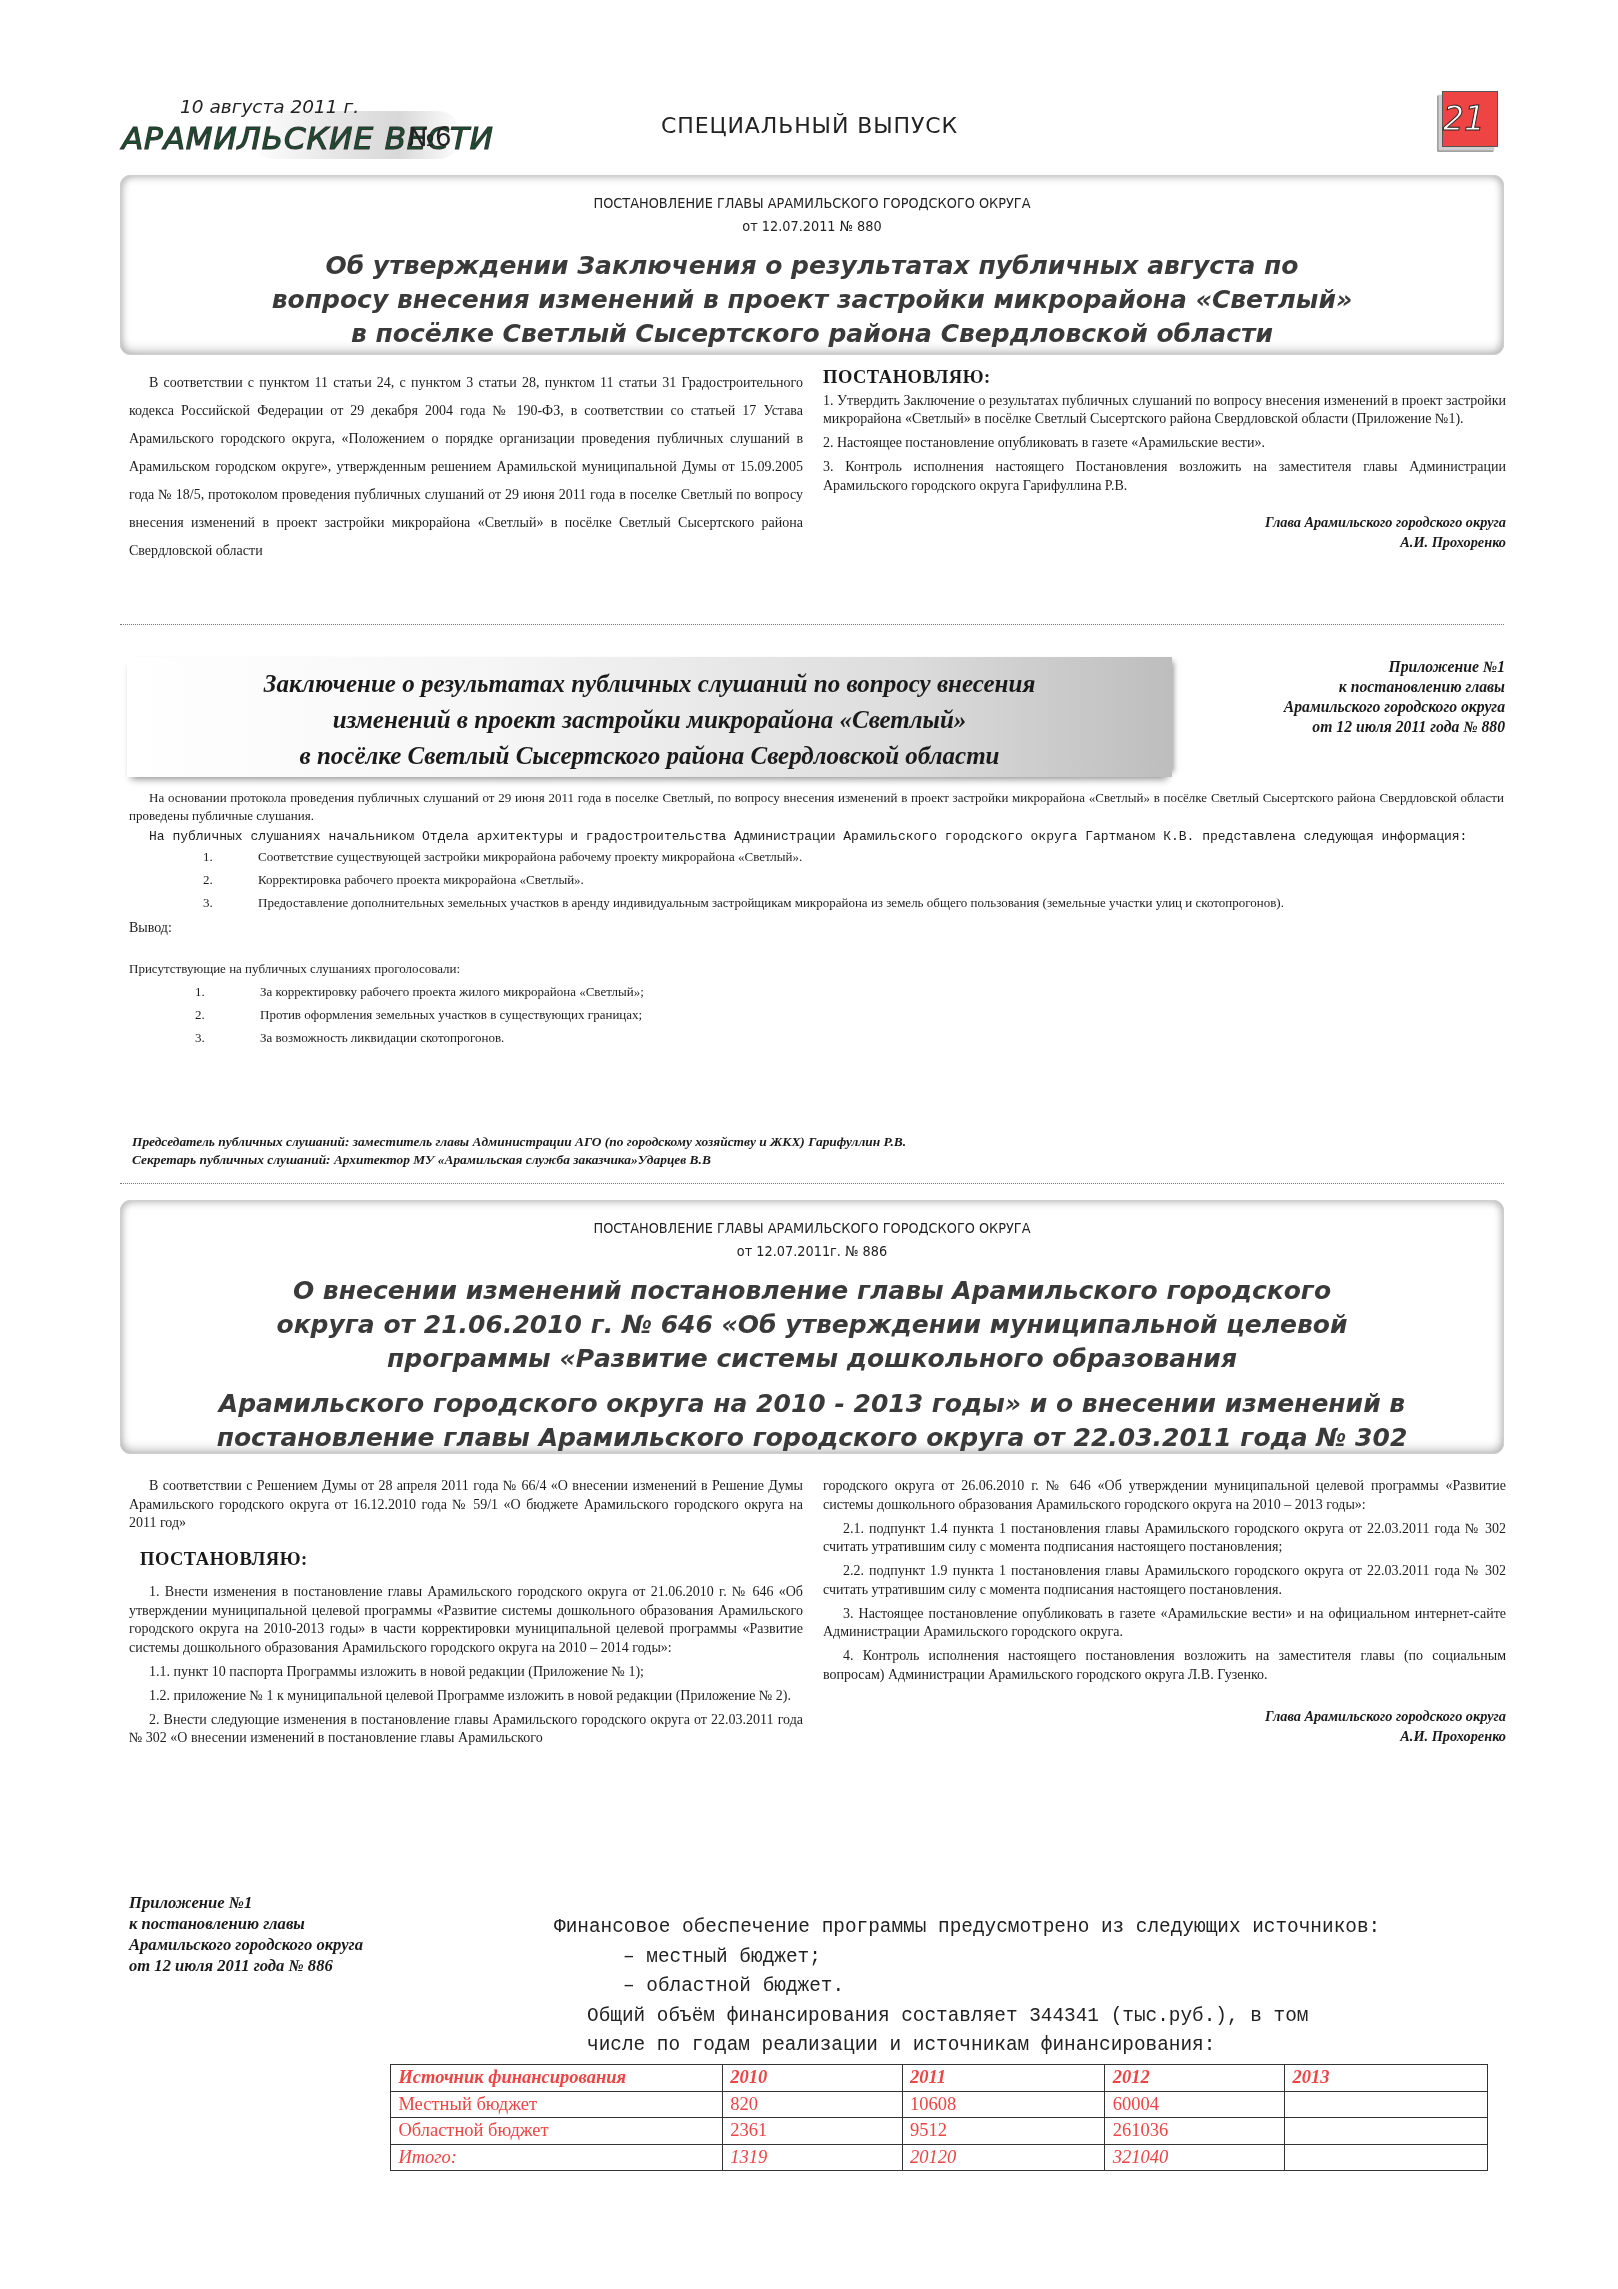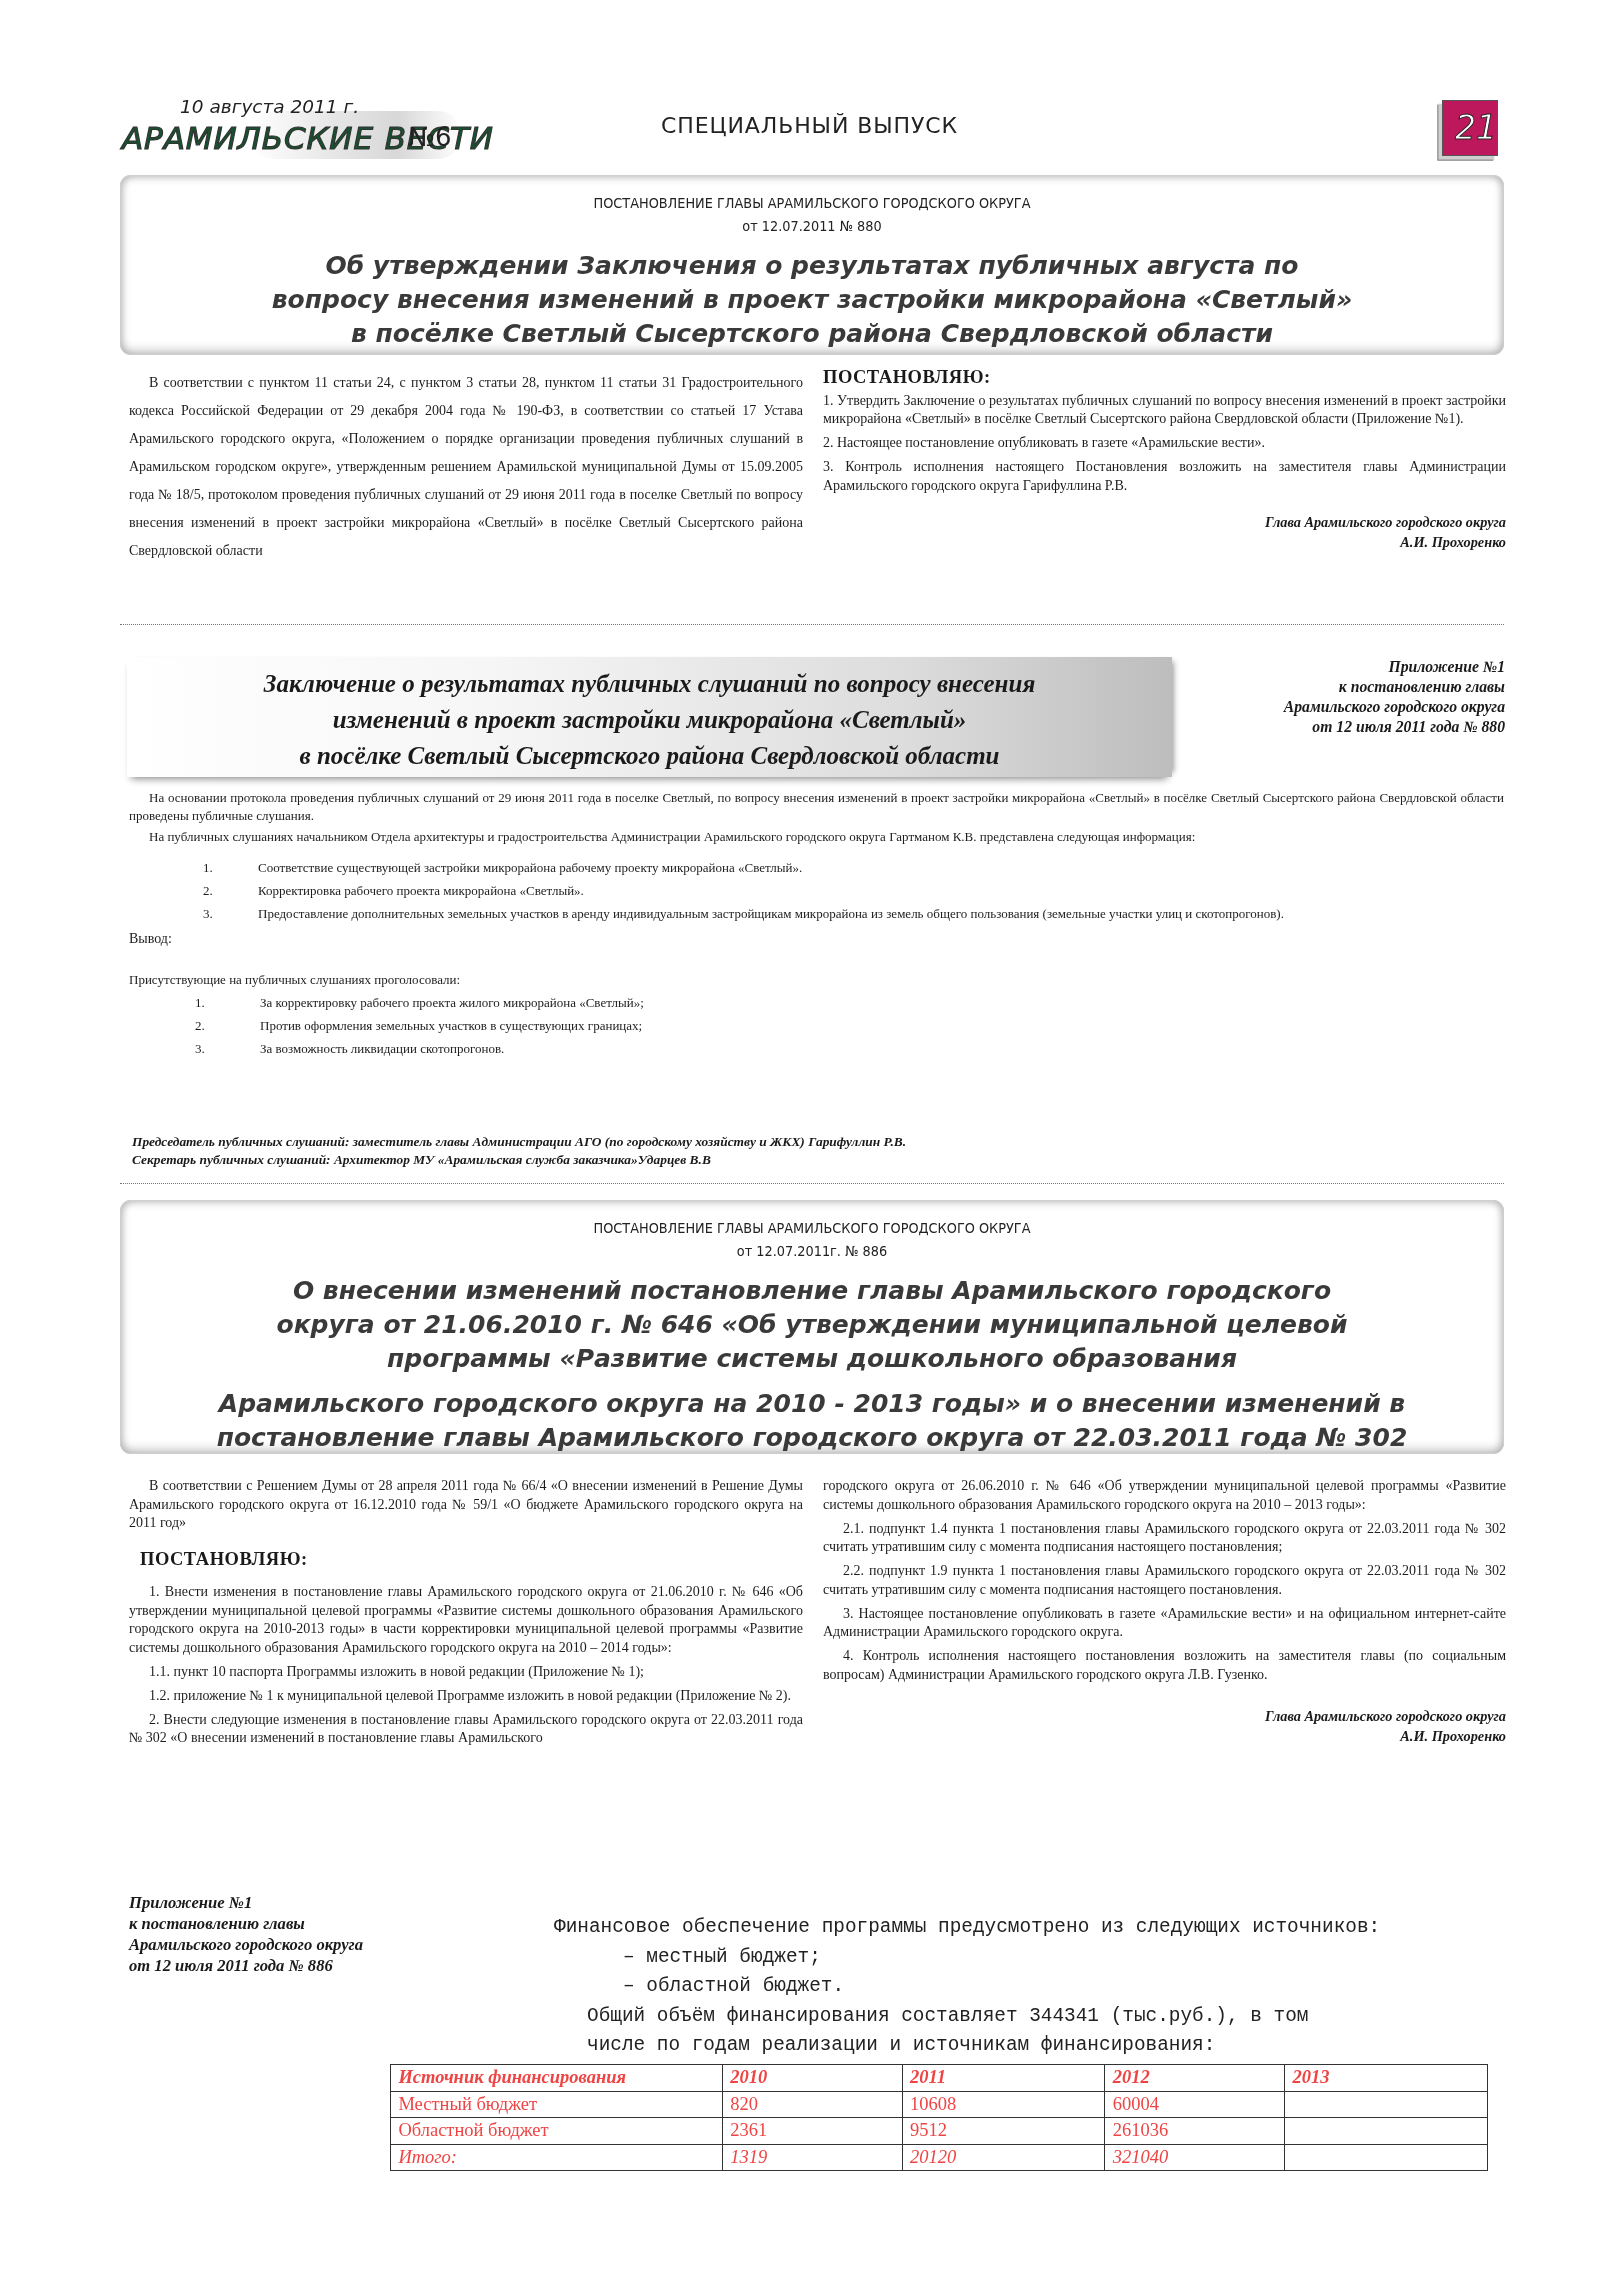--- a/index.html
+++ b/index.html
@@ -6,21 +6,21 @@
   body { width: 1619px; height: 2290px; position: relative; overflow: hidden; color: #1a1a1a; font-family: "Liberation Serif", serif; }
   .abs { position: absolute; }
 
   
   .masthead { left: 102px; top: 96px; width: 351px; height: 65px; }
   .mast-date { position: absolute; left: 78px; top: 0; font-family: "DejaVu Sans", sans-serif; font-style: italic; font-size: 18.5px; color: #222; text-align: right; }
   .mast-swoosh { position: absolute; left: 148px; top: 14.8px; width: 212px; height: 48px; background: linear-gradient(90deg, rgba(255,255,255,0) 0%, #e6e6e6 40%, #d8d8d8 70%, rgba(255,255,255,0) 100%); border-radius: 28px; }
   .mast-title { position: absolute; left: 20px; top: 24px; font-family: "DejaVu Sans", sans-serif; font-style: italic; font-size: 31px; letter-spacing: 0.9px; color: #14532d; -webkit-text-stroke: 1.2px #333; text-transform: uppercase; white-space: nowrap; }
   .mast-num { position: absolute; left: 306px; top: 26px; font-family: "DejaVu Sans", sans-serif; font-size: 26px; color: #222; }
   .special { left: 0; width: 1619px; top: 113px; text-align: center; font-family: "DejaVu Sans", sans-serif; font-size: 22px; letter-spacing: 0.9px; color: #222; }
-  .pagenum { left: 1442px; top: 100px; width: 54px; height: 54px; background: #be185d; border: 0.9px solid #555; box-shadow: -3.7px 3.7px 0 #cfcfcf, -4.6px 4.6px 0 #666; text-align: right; line-height: 54px; font-family: "DejaVu Sans", sans-serif; font-style: italic; font-size: 33px; color: #fff; -webkit-text-stroke: 0.9px #222; }
+  .pagenum { left: 1442px; top: 91px; width: 54px; height: 54px; background: #ef4444; border: 0.9px solid #555; box-shadow: -3.7px 3.7px 0 #cfcfcf, -4.6px 4.6px 0 #666; text-align: left; line-height: 54px; font-family: "DejaVu Sans", sans-serif; font-style: italic; font-size: 33px; color: #fff; -webkit-text-stroke: 0.9px #222; }
 
   
   .decree-box { left: 120px; width: 1384px; border-radius: 11px; background: #fff;
     box-shadow: inset 0 0 0 0.9px #cfcfcf, inset 0 -5.5px 9.2px rgba(0,0,0,0.18), inset 0 4.6px 7.4px rgba(0,0,0,0.12), inset 4.6px 0 7.4px rgba(0,0,0,0.10), inset -4.6px 0 7.4px rgba(0,0,0,0.10); text-align: center; }
   .decree-org { font-family: "DejaVu Sans", sans-serif; font-size: 14px; color: #222; margin-top: 20px; transform: scaleX(0.92); }
   .decree-num { font-family: "DejaVu Sans", sans-serif; font-size: 14px; color: #222; margin-top: 7.4px; transform: scaleX(0.92); }
   .decree-title { font-family: "DejaVu Sans", sans-serif; font-style: italic; font-weight: bold; font-size: 25px; color: #3a3a3a; line-height: 34px; margin-top: 14.8px; }
   .decree-title .ln { display: block; white-space: nowrap; }
   .decree-title .gap { margin-top: 11px; }
 
@@ -104,21 +104,21 @@
 </div>
 <div class="abs appx" style="left:1191px;top:657px;width:314px;text-align:right;">
   <span class="ln">Приложение №1</span>
   <span class="ln">к постановлению главы</span>
   <span class="ln">Арамильского городского округа</span>
   <span class="ln">от 12  июля 2011 года  № 880</span>
 </div>
 
 <div class="abs txt" style="left:129px;top:789px;width:1375px;font-size:13px;line-height:17.5px;">
   <p class="indent" style="margin-bottom:3.7px;">На основании протокола проведения публичных слушаний от 29 июня 2011 года в поселке Светлый, по вопросу внесения изменений в проект застройки микрорайона «Светлый» в посёлке Светлый Сысертского района Свердловской области проведены публичные слушания.</p>
-  <p class="indent" style="margin-bottom:14px;">На публичных слушаниях начальником Отдела архитектуры и градостроительства Администрации Арамильского городского округа Гартманом К.В. представлена следующая информация:</p>
+  <p class="indent" style="margin-bottom:3px;font-family:Liberation Mono, monospace;">На публичных слушаниях начальником Отдела архитектуры и градостроительства Администрации Арамильского городского округа Гартманом К.В. представлена следующая информация:</p>
   <div style="padding-left:74px;">
     <div class="list-item" style="margin-bottom:5.5px;">
       <span class="num">1.</span>
       <span>Соответствие существующей застройки микрорайона рабочему проекту микрорайона «Светлый».</span>
     </div>
     <div class="list-item" style="margin-bottom:5.5px;">
       <span class="num">2.</span>
       <span>Корректировка рабочего проекта микрорайона «Светлый».</span>
     </div>
   </div>

